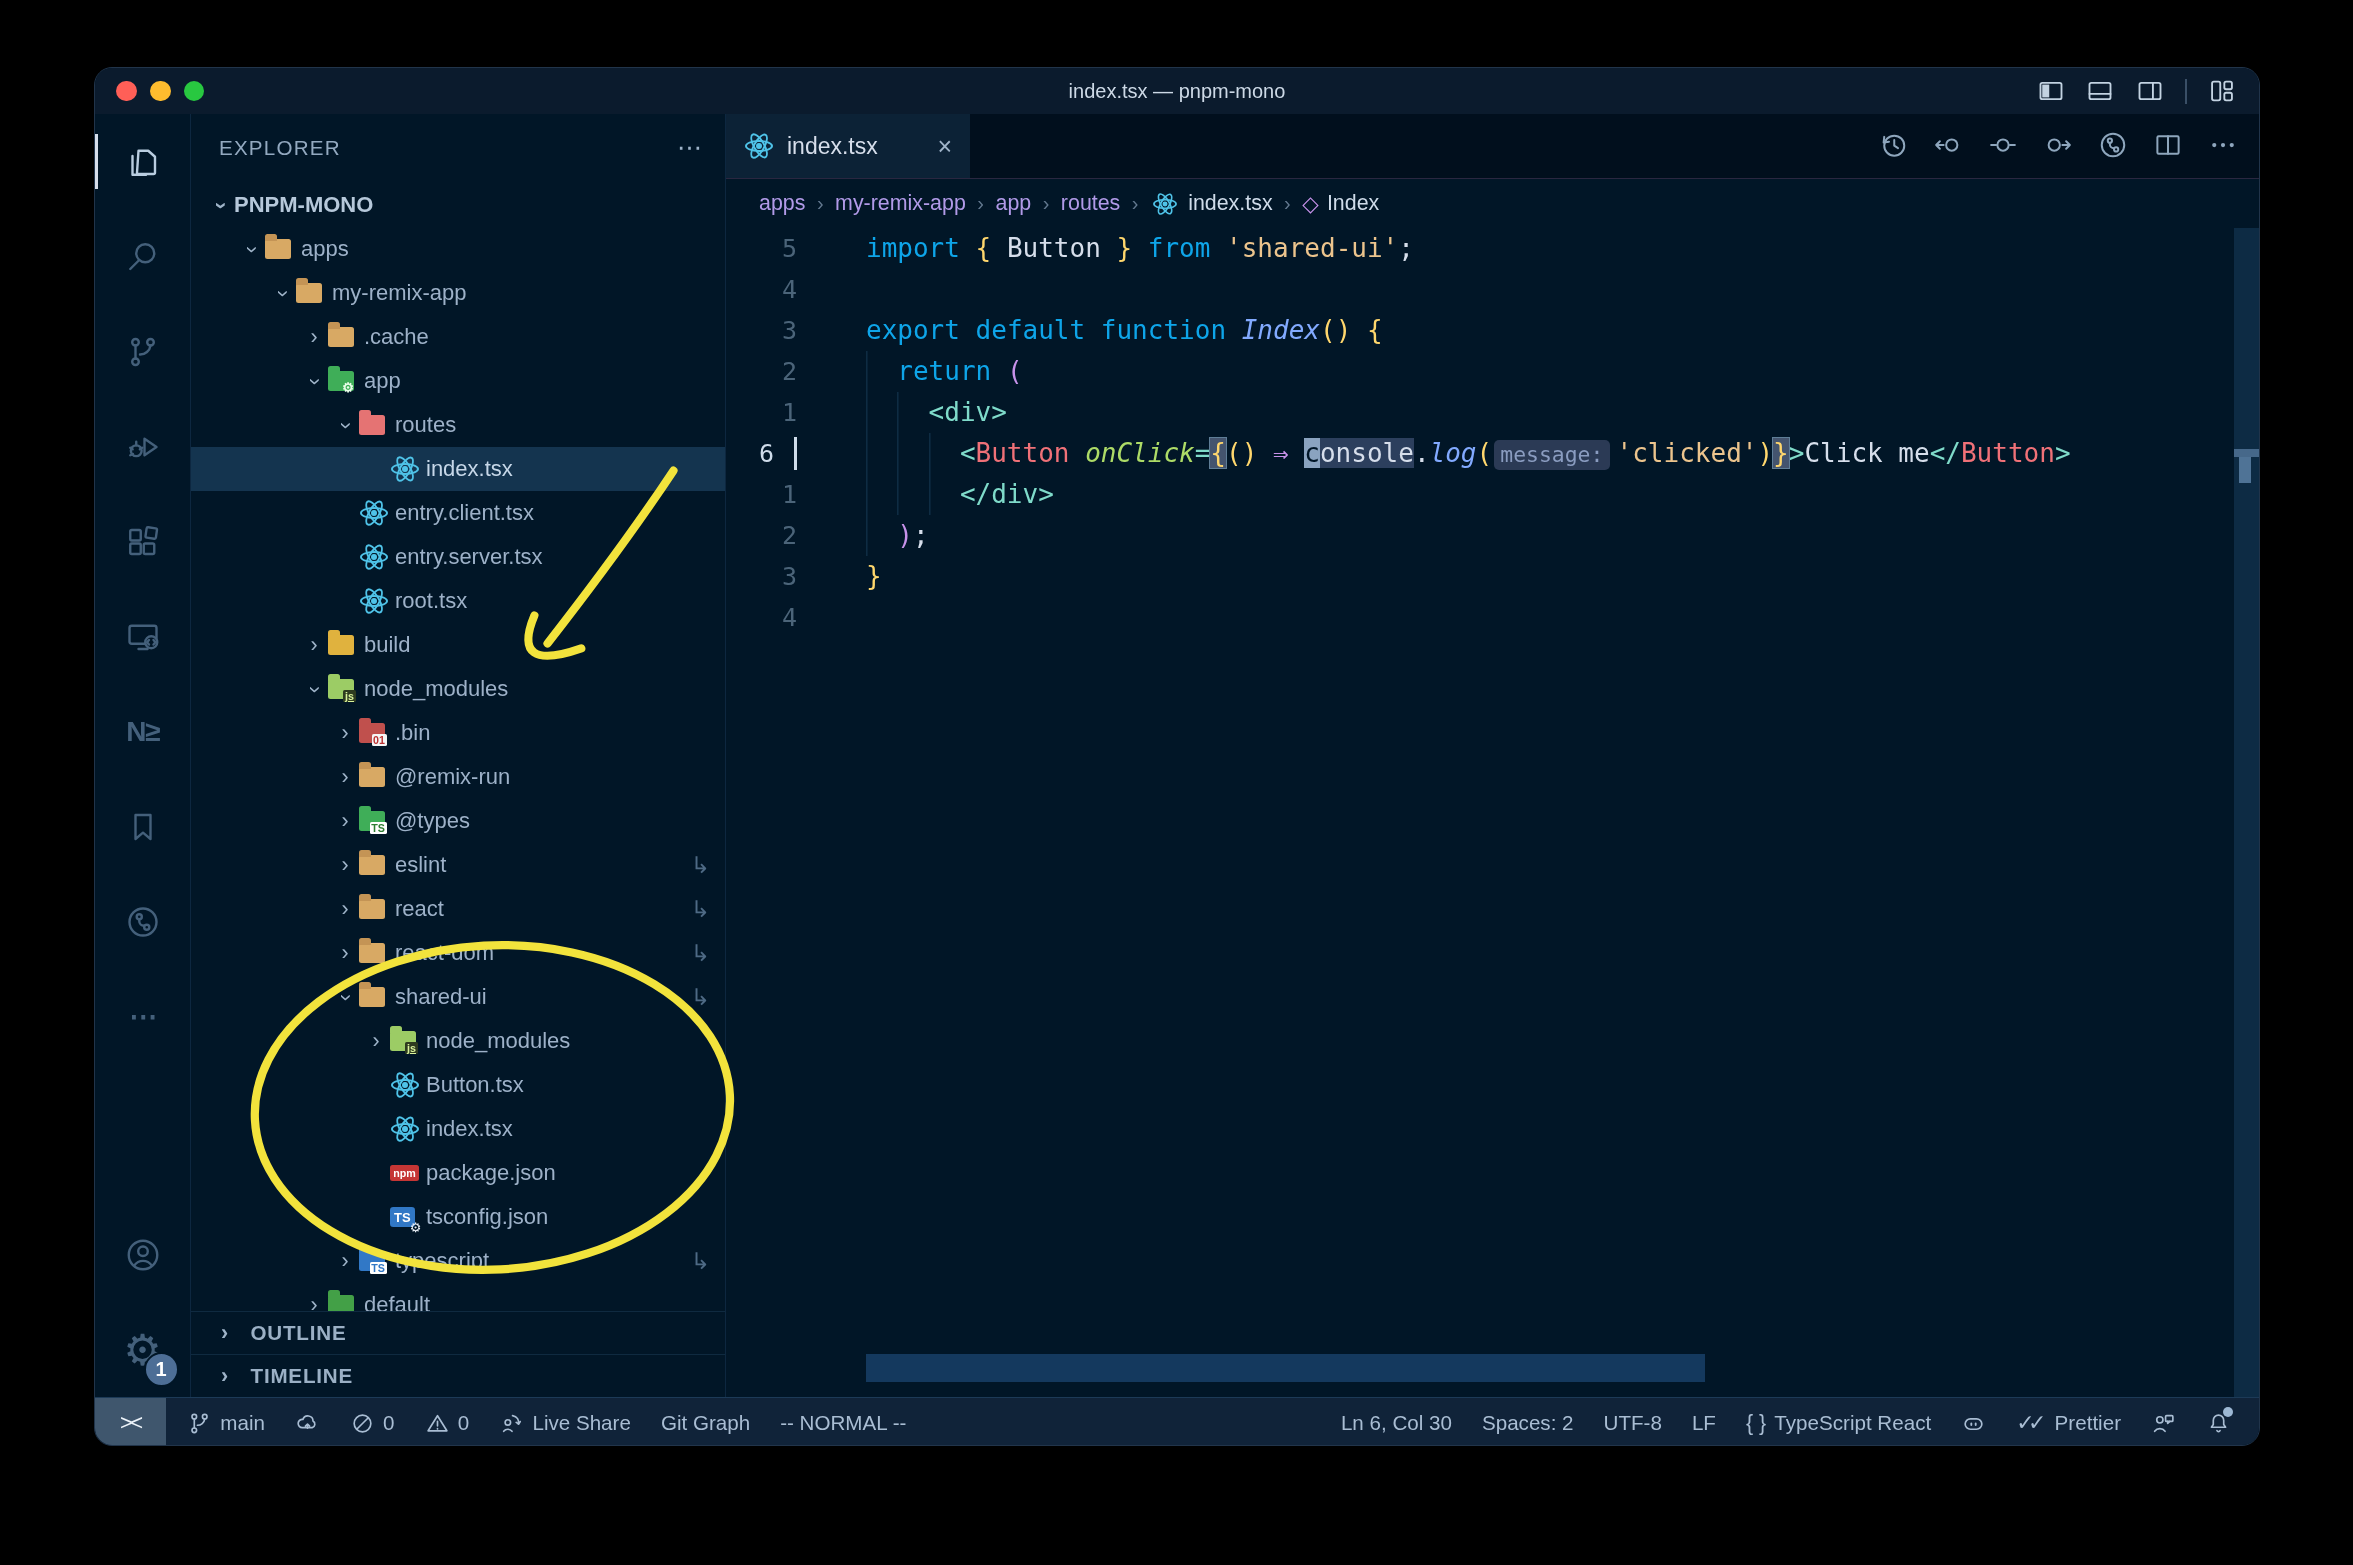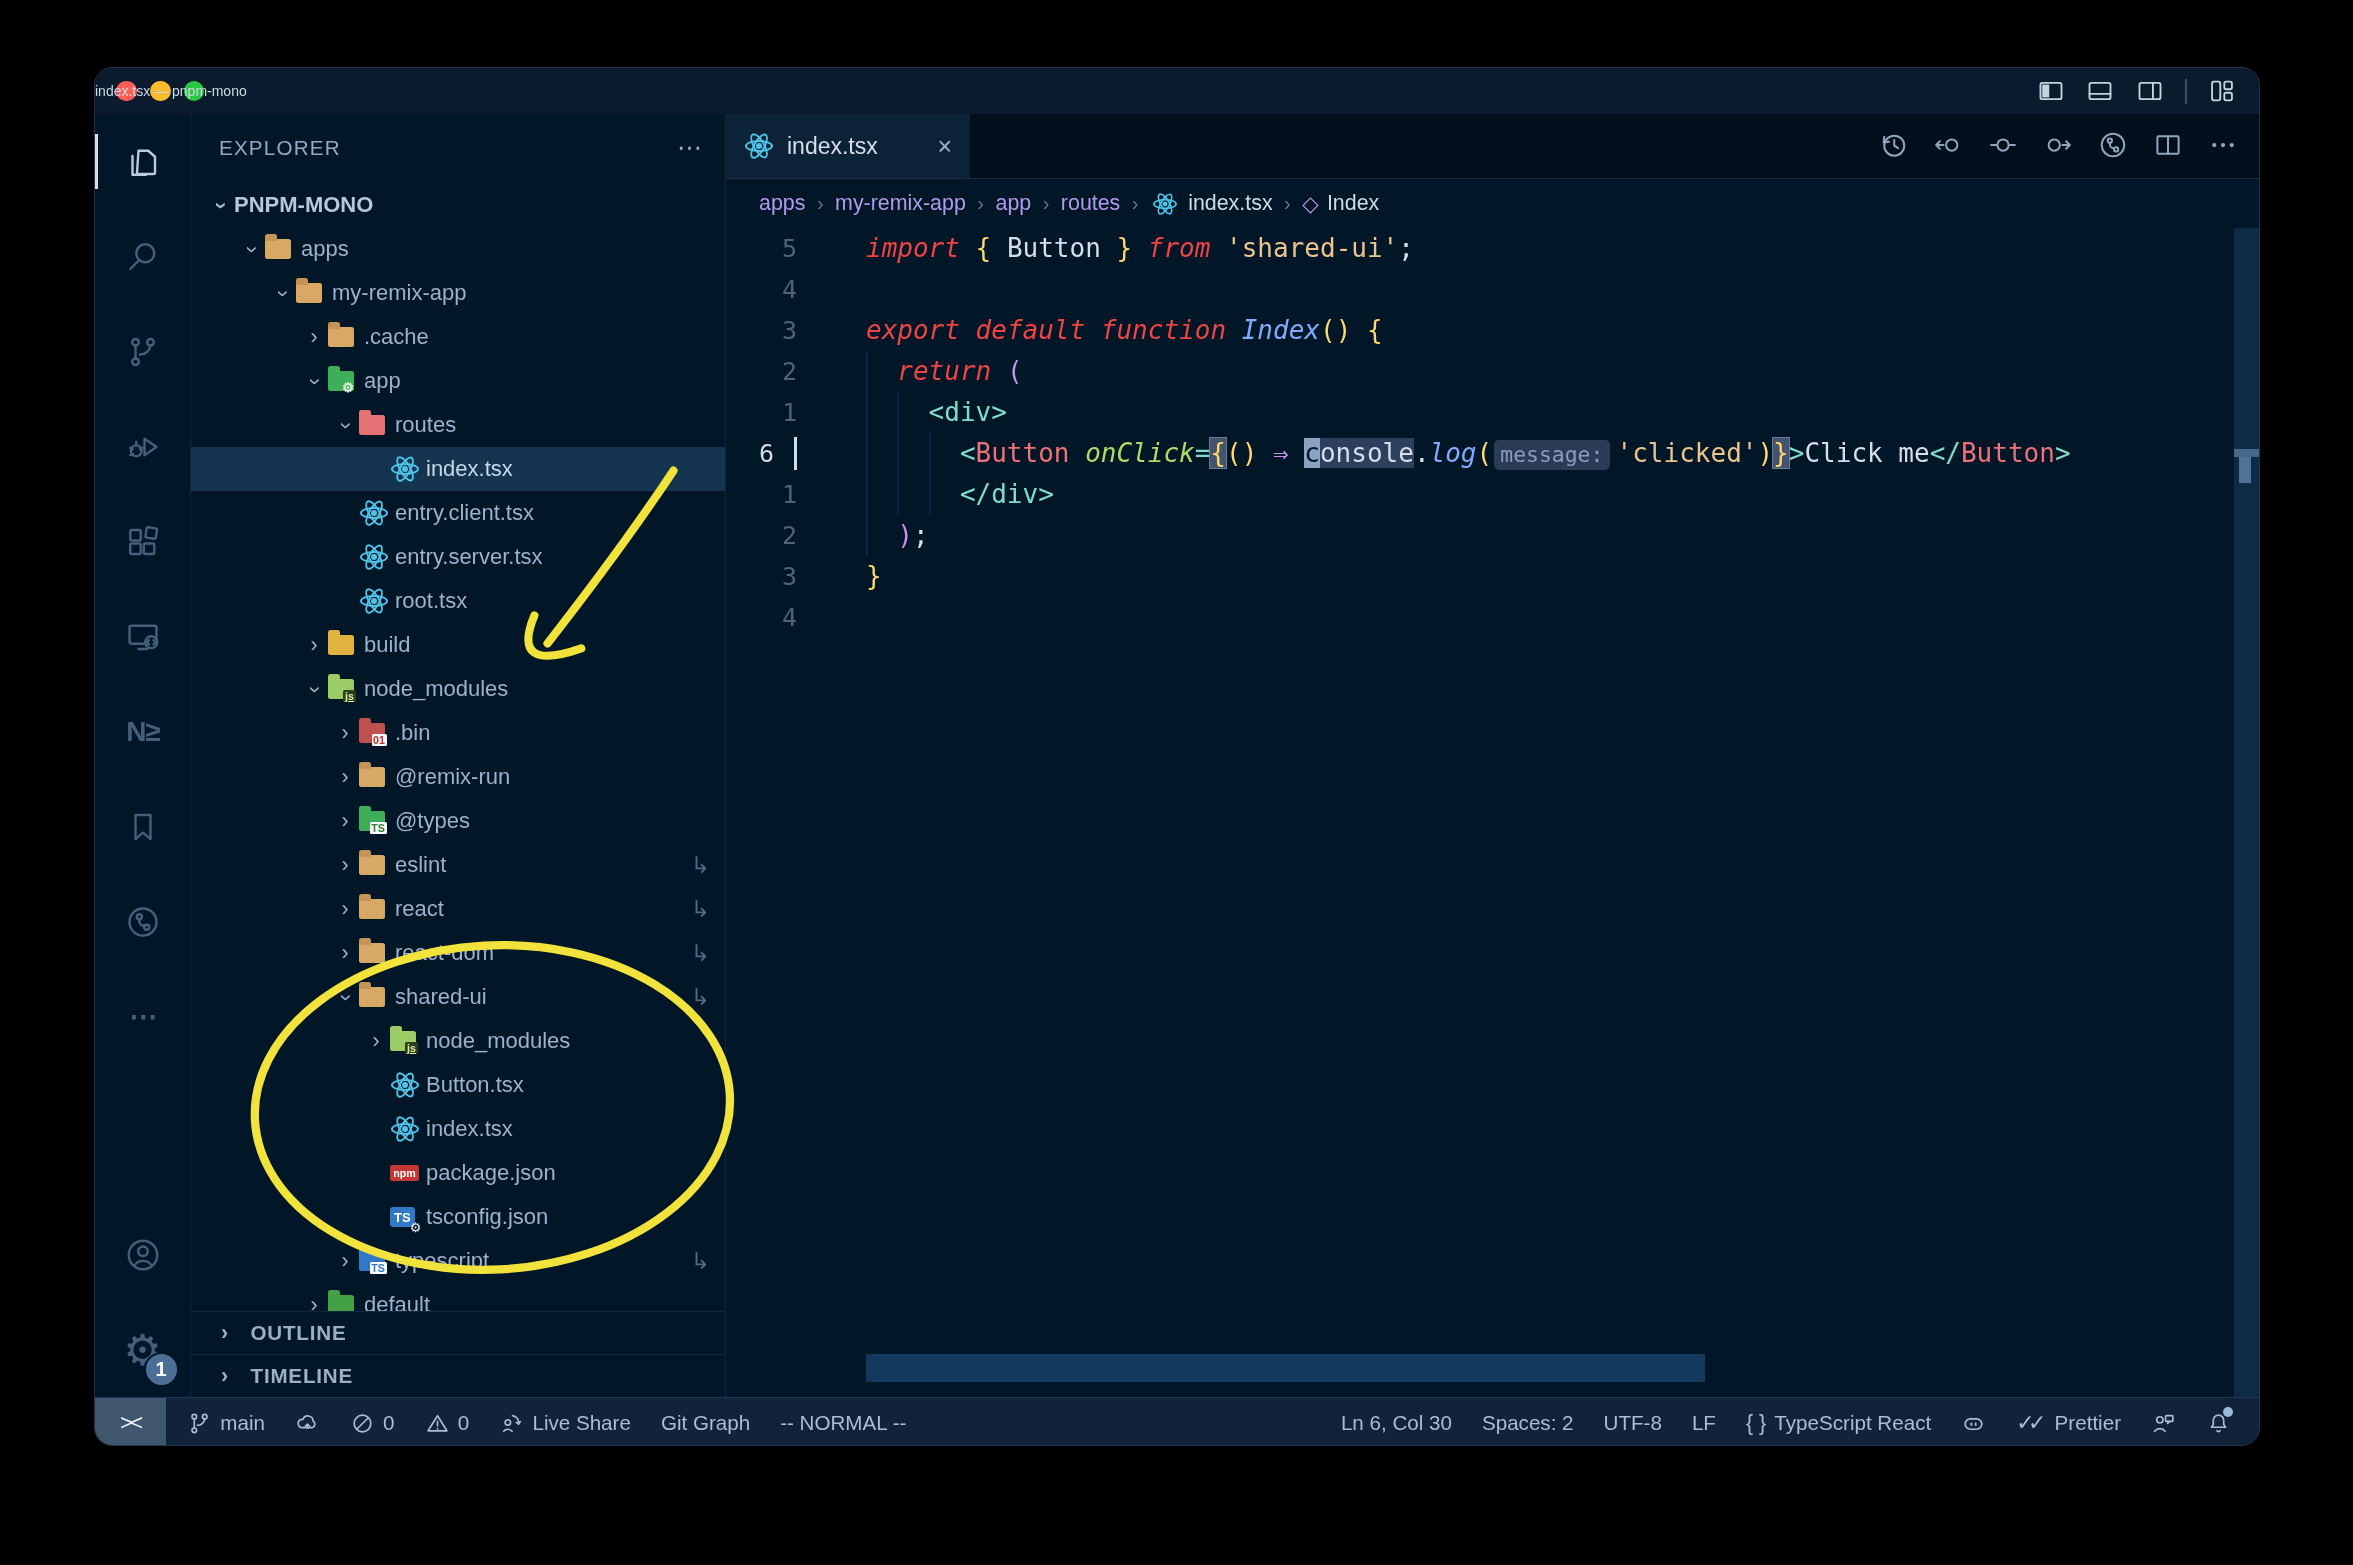--- a/index.html
+++ b/index.html
@@ -4,21 +4,21 @@
 <style>
   html,body{margin:0;padding:0;background:#000;}
   .stage{position:relative;width:2354px;height:1565px;background:#000;overflow:hidden;
          font-family:"Liberation Sans",sans-serif;color:#a9bdd3;}
   .win{position:absolute;left:94px;top:67px;width:2166px;height:1379px;background:#011627;
        border:0.8px solid #21344a;border-radius:18px;overflow:hidden;box-sizing:border-box;}
   
   .titlebar{position:relative;height:46px;background:#0b1b2d;display:flex;align-items:center;}
   .lights{display:flex;gap:13px;margin-left:21.4px;}
   .light{width:20.6px;height:20.6px;border-radius:50%;}
-  .title{position:absolute;left:0;right:0;font-size:14px;color:#cdd9e6;pointer-events:none;}
+  .title{position:absolute;left:0;right:0;text-align:center;font-size:20px;color:#cdd9e6;pointer-events:none;}
   .tb-icons{position:absolute;right:23px;top:0;height:46px;display:flex;align-items:center;gap:21.4px;color:#c3d3e2;}
   .tb-icons svg{width:28px;height:28px;display:block;}
   .tb-sep{width:1.6px;height:25px;background:#3a4f66;}
   
   .main{display:flex;height:1283px;}
   .activity{width:95px;background:#011627;border-right:0.8px solid #0d2740;display:flex;flex-direction:column;align-items:center;}
   .act-item{position:relative;width:95px;height:95px;display:flex;align-items:center;justify-content:center;color:#44607b;}
   .act-item svg{width:36px;height:36px;}
   .act-item.active{color:#b9cde0;}
   .act-item.active::before{content:"";position:absolute;left:0;top:20px;bottom:20px;width:2.5px;background:#d6deeb;}
@@ -74,21 +74,21 @@
   .breadcrumbs .cube{color:#c792ea;font-size:21.4px;}
   .bc-ric{transform:scale(.85);}
   .codewrap{position:relative;flex:1;font-family:"DejaVu Sans Mono",monospace;}
   .blame{margin:6.6px 0 0 140px;font-size:20px;color:#4f708f;font-family:"Liberation Sans",sans-serif;}
   .cline{position:relative;height:41px;line-height:41px;font-size:26px;white-space:pre;display:flex;}
   .cline .ln{width:99px;flex:none;text-align:right;padding-right:28px;box-sizing:border-box;color:#4b6479;font-size:25px;}
   .cline.cur .ln{text-align:left;padding-left:33px;color:#cfdcea;}
   .cline.cur::before{content:"";position:absolute;left:68px;top:4.1px;bottom:4.1px;width:3.3px;background:#cfdcea;}
   .cline .code{padding-left:41px;}
   .g{display:inline-block;width:2ch;box-shadow:inset 1.6px 0 0 #0e2c43;height:41px;vertical-align:top;}
-  .tk-kw{color:#ef4444;font-style:italic;} .tk-fg{color:#d6deeb;} .tk-str{color:#ecc48d;}
+  .tk-kw{color:#0ea5e9;} .tk-fg{color:#d6deeb;} .tk-str{color:#ecc48d;}
   .tk-fn{color:#82aaff;font-style:italic;} .tk-attr{color:#addb67;font-style:italic;}
   .tk-comp{color:#f07178;} .tk-tag{color:#7fdbca;} .tk-gold{color:#ffd76d;} .tk-pink{color:#c792ea;}
   .tk-box{color:#ffd76d;background:#44546e;outline:1.6px solid #5f7e97;}
   .tk-cursor{color:#011627;background:#8aa3c0;}
   .tk-whl{color:#d6deeb;background:#2c3f5d;}
   .tk-inlay{display:inline-block;background:#2b3a55;color:#8a9cc0;font-size:21.4px;line-height:30px;border-radius:5px;
             padding:0 6.6px;margin:0 6.6px 0 1.6px;vertical-align:middle;}
   .hscroll{position:absolute;left:140px;bottom:15px;width:839px;height:28px;background:#14395e;}
   .vstrip{position:absolute;right:0;top:114px;bottom:0;width:25px;background:#0d2b44;}
   .vstrip .t1{position:absolute;top:221px;left:0;right:0;height:8.2px;background:#46688a;}

